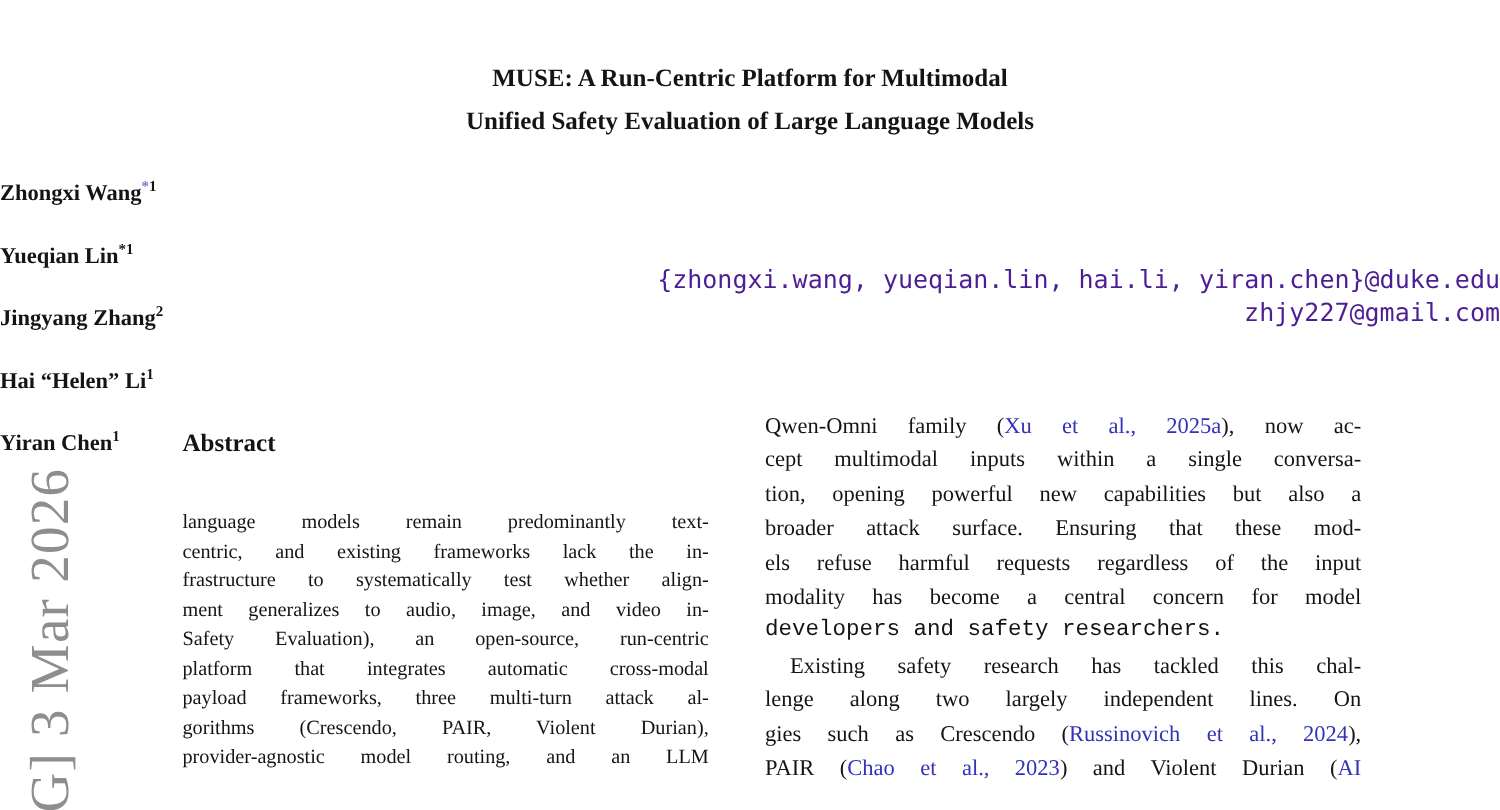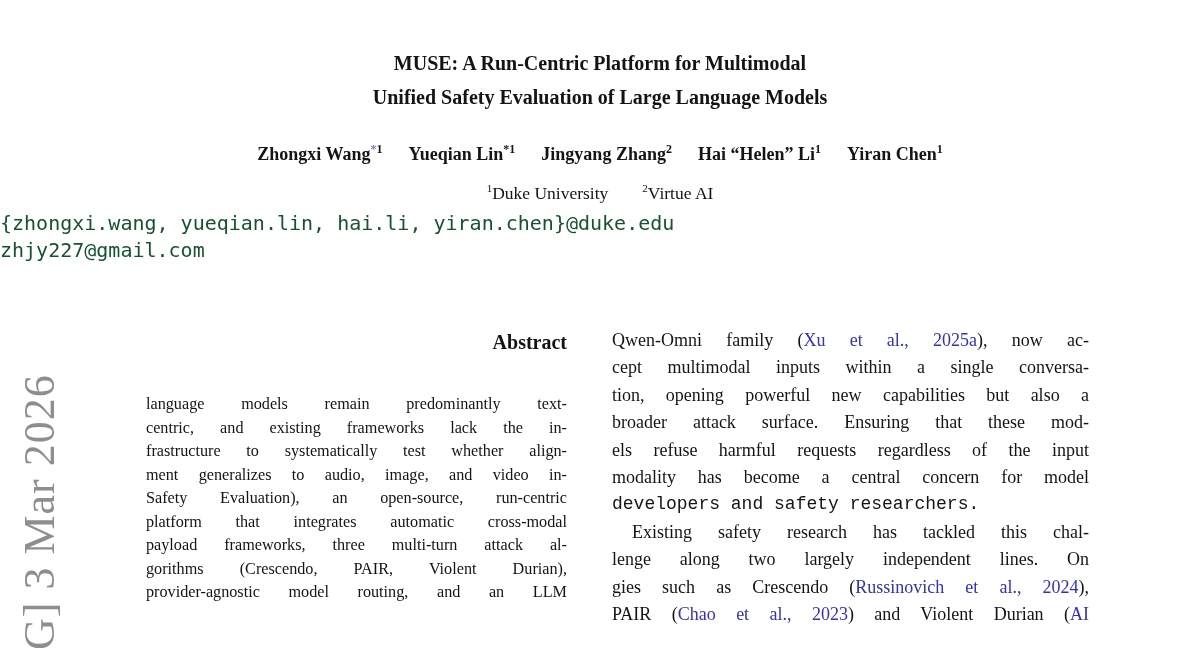--- a/index.html
+++ b/index.html
@@ -15,38 +15,38 @@
     letter-spacing:1px;
   }
   
   .title{
     position:absolute;top:46px;left:0;width:100%;text-align:center;
     font-weight:bold;font-size:20px;line-height:34px;
   }
   .authors{
     position:absolute;top:142px;left:0;width:100%;
     display:flex;justify-content:center;gap:26px;
-    font-weight:bold;font-size:18px;line-height:24px;
+    font-weight:bold;font-size:18px;line-height:24px;flex-direction:column;
   }
   .authors sup{font-size:12px;font-weight:bold;line-height:0;vertical-align:super;}
   .affils{
     position:absolute;top:182px;left:0;width:100%;
     display:flex;justify-content:center;gap:34px;
     font-size:17.5px;line-height:22px;
   }
   .affils sup{font-size:11px;line-height:0;vertical-align:super;}
   .emails{
-    position:absolute;top:210px;left:0;width:100%;text-align:left;
+    position:absolute;top:210px;left:0;width:100%;text-align:right;
     font-family:"DejaVu Sans Mono","Liberation Mono",monospace;
-    font-size:20px;line-height:27px;color:#14532d;
+    font-size:20px;line-height:27px;color:#4c1d95;
   }
   
   .abstract-col{position:absolute;left:146px;top:330px;width:421px;}
   .abstract-heading{
-    text-align:right;font-weight:bold;font-size:20px;line-height:24px;margin:0 0 39px 0;
+    text-align:left;font-weight:bold;font-size:20px;line-height:24px;margin:13px 0 39px 0;
   }
   .abstract-body{font-size:16.2px;line-height:23.5px;}
   .intro-col{position:absolute;left:612px;top:327px;width:477px;font-size:18px;line-height:27.4px;}
   .just{text-align:justify;text-align-last:justify;}
   .nojust{text-align:left;font-family:Liberation Mono, monospace;}
   .cite{color:var(--cite,#3232b8);}
   .it{font-style:italic;}
   .aline,.bline{white-space:normal;}
 </style>
 </head>
@@ -62,24 +62,20 @@
   </div>
 
   <div class="authors">
       <span class="author"><span>Zhongxi Wang</span><sup><span style="color: rgb(122, 122, 214);">*</span><span>1</span></sup></span>
       <span class="author"><span>Yueqian Lin</span><sup><span style="color: rgb(26, 26, 26);">*</span><span>1</span></sup></span>
       <span class="author"><span>Jingyang Zhang</span><sup><span>2</span></sup></span>
       <span class="author"><span>Hai “Helen” Li</span><sup><span>1</span></sup></span>
       <span class="author"><span>Yiran Chen</span><sup><span>1</span></sup></span>
     </div>
 
-  <div class="affils">
-      <span class="affil"><sup>1</sup><span>Duke University</span></span>
-      <span class="affil"><sup>2</sup><span>Virtue AI</span></span>
-    </div>
 
   <div class="emails">
       <div class="email-line">{zhongxi.wang, yueqian.lin, hai.li, yiran.chen}@duke.edu</div>
       <div class="email-line">zhjy227@gmail.com</div>
     </div>
 
   <div class="abstract-col">
     <div class="abstract-heading">Abstract</div>
     <div class="abstract-body">
         <div class="aline just">language models remain predominantly text-</div>

